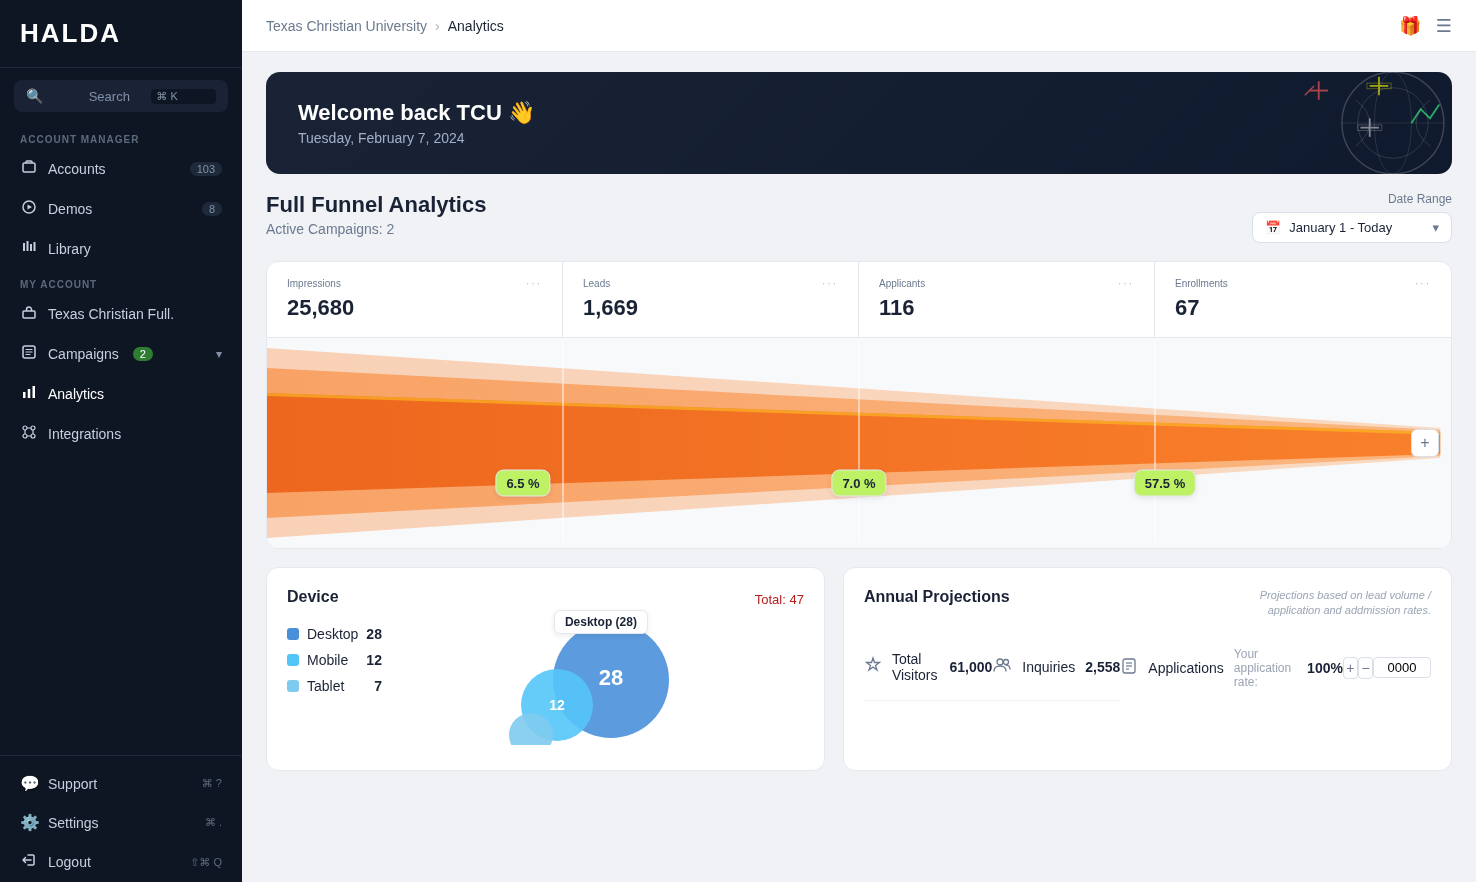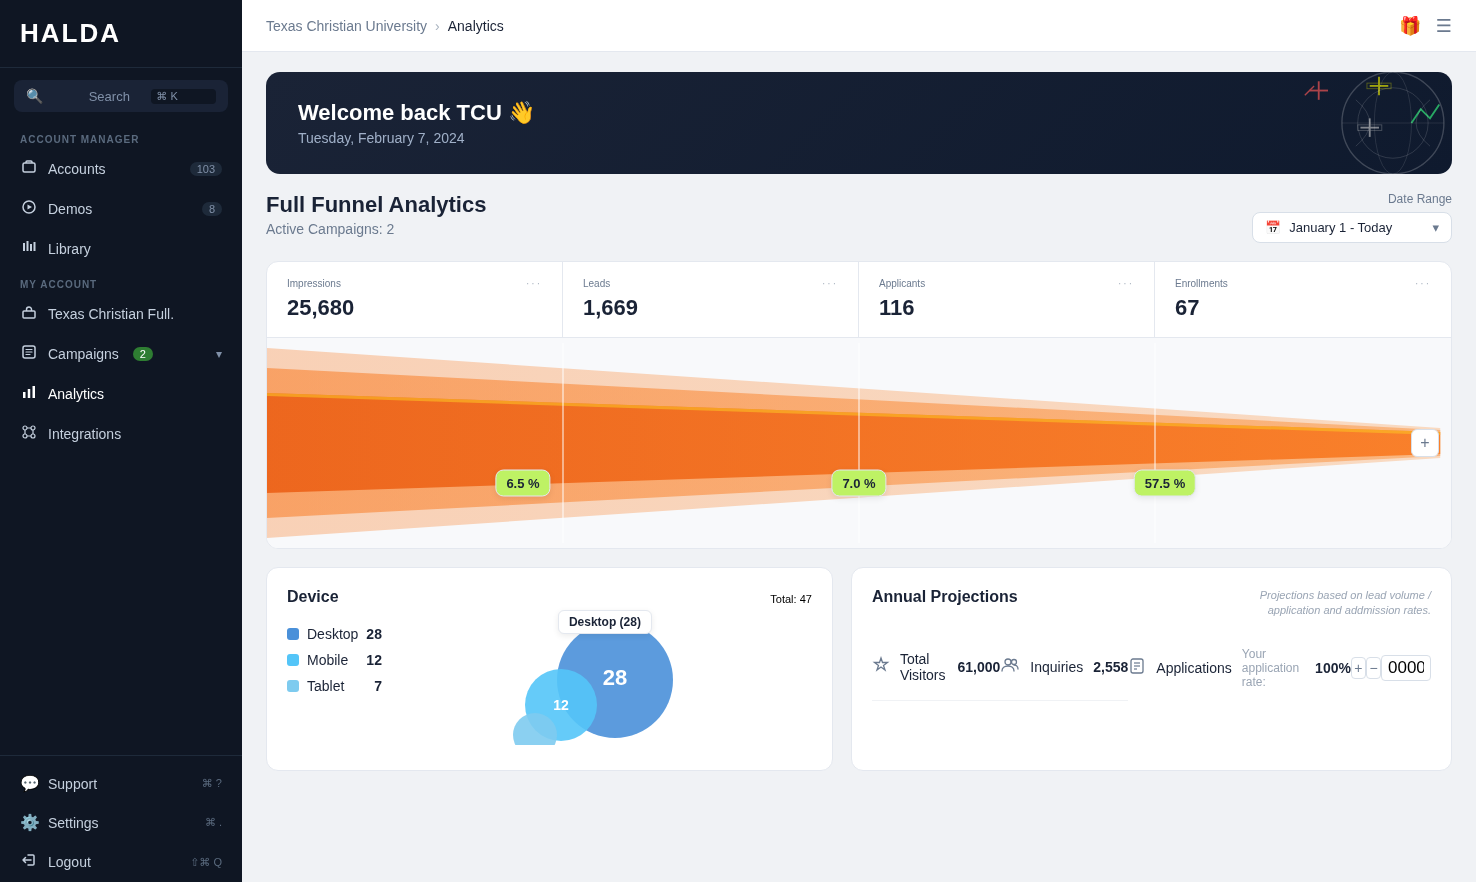--- a/index.html
+++ b/index.html
@@ -235,22 +235,22 @@
       padding: 20px;
     }
     .card-title {
       font-size: 16px;
       font-weight: 700;
       color: #1a2336;
       margin-bottom: 4px;
     }
     .card-total {
       float: right;
-      font-size: 11px;
-      color: #000000;
+      font-size: 13px;
+      color: #b91c1c;
     }
     .device-list { margin-top: 16px; display: flex; flex-direction: column; gap: 10px; }
     .device-item {
       display: flex;
       align-items: center;
       gap: 8px;
       font-size: 14px;
       color: #1a2336;
     }
     .device-dot {
@@ -296,22 +296,22 @@
       border-radius: 4px;
       display: flex; align-items: center; justify-content: center;
       cursor: pointer;
       font-size: 14px;
       color: #6b7a8f;
     }
     .app-rate-input {
       border: 1px solid #d8dfe8;
       border-radius: 4px;
       padding: 2px 6px;
-      font-size: 17px;
-      width: 50px;
+      font-size: 13px;
+      width: 58px;
       text-align: center;
     }
 
     
     .funnel-svg { width: 100%; height: 210px; }
   </style>
 </head>
 <body>
 
 <div class="sidebar">

